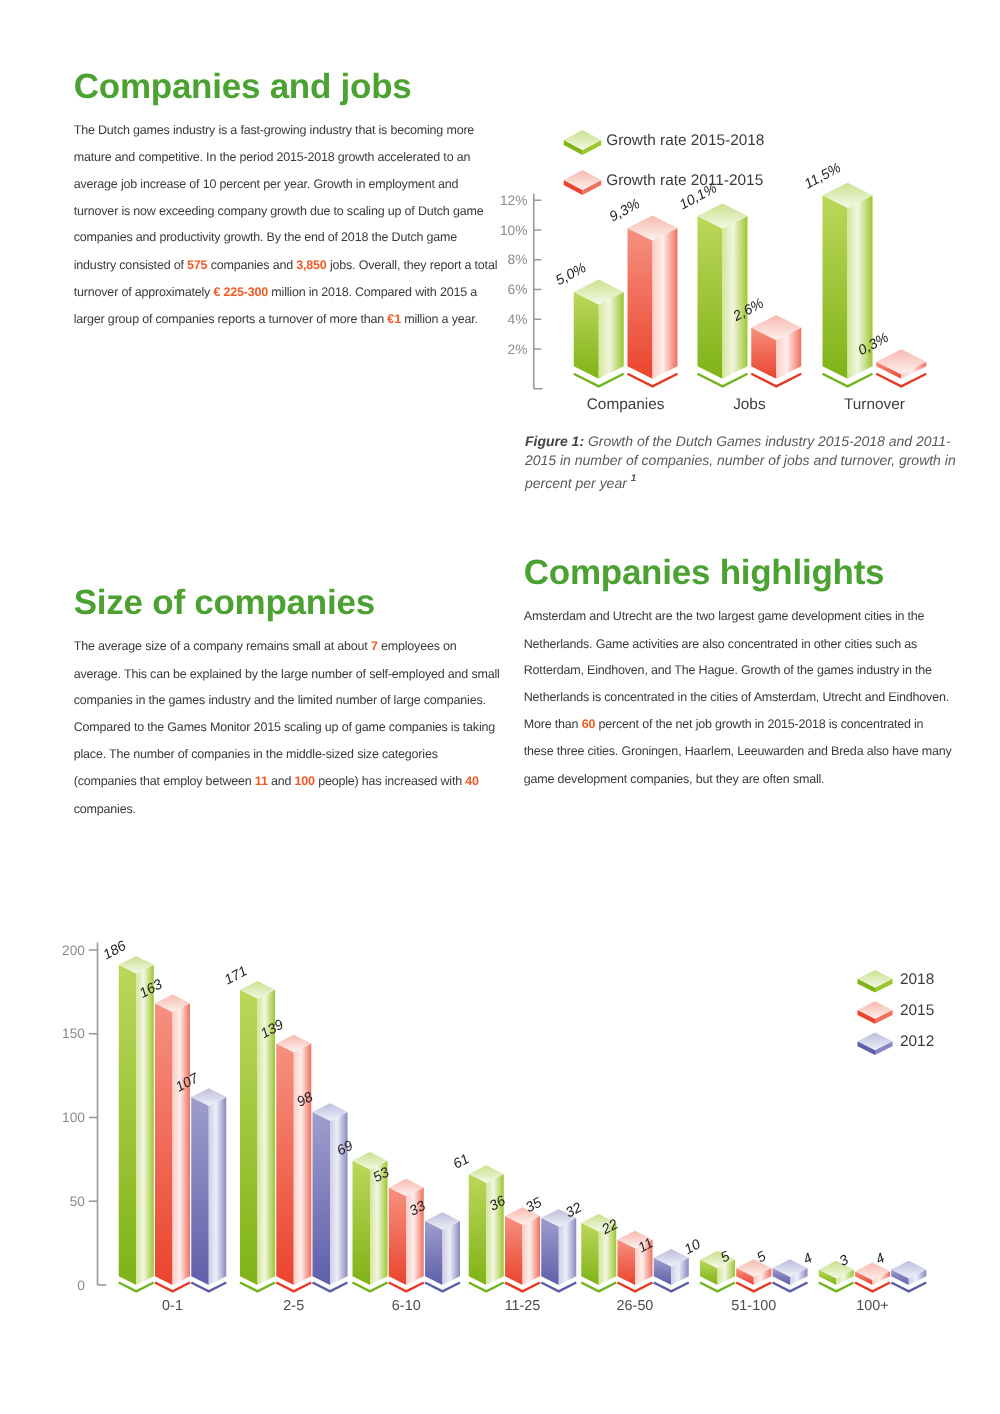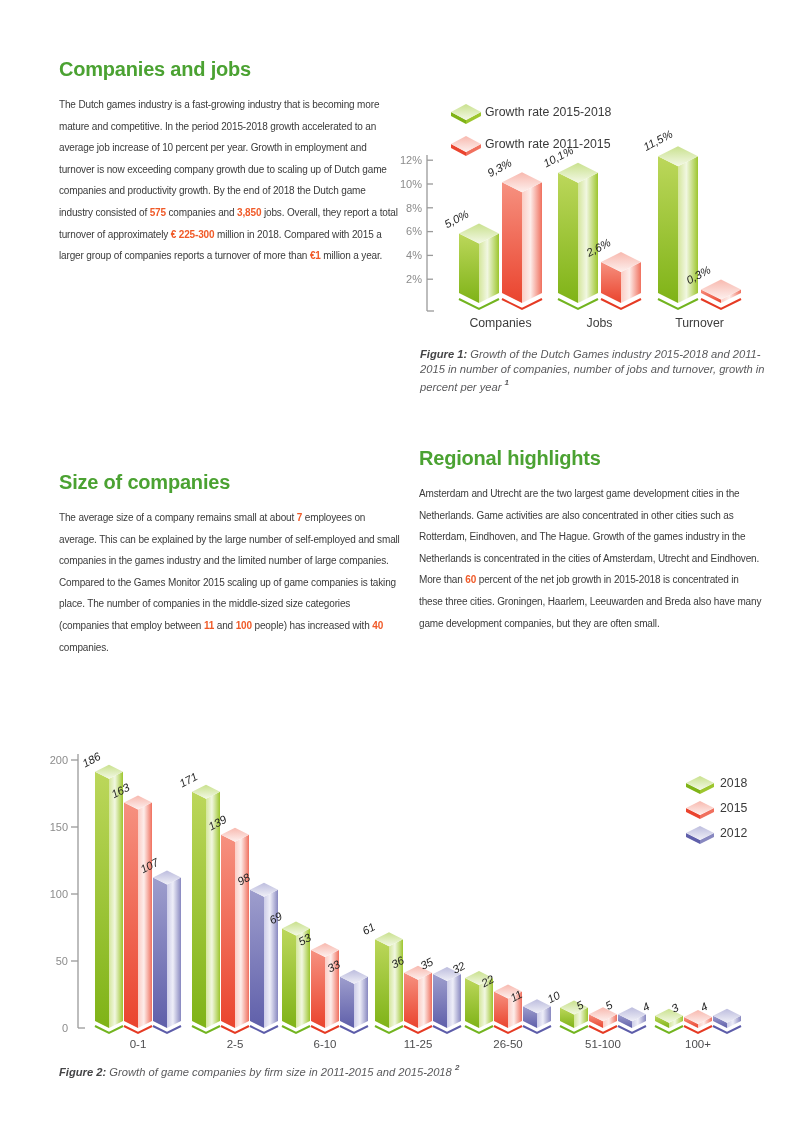--- a/index.html
+++ b/index.html
@@ -8,21 +8,21 @@
     --body:#3b3b3b;
     --axis:#9a9a9a;
   }
   html,body{margin:0;padding:0;background:#ffffff;}
   .page{
     position:relative;width:800px;height:1131px;background:#ffffff;
     font-family:"Liberation Sans",sans-serif;overflow:hidden;
   }
   .abs{position:absolute;}
   h2.sec{
-    margin:0 0 13px 0;font-size:20px;line-height:24px;font-weight:bold;
+    margin:0 0 13px 0;font-size:28px;line-height:24px;font-weight:bold;
     color:var(--green);letter-spacing:-0.2px;
   }
   p.body{
     margin:0;font-size:10px;line-height:21.6px;color:var(--body);
     letter-spacing:-0.15px;
   }
   .seg-hl{color:var(--orange);font-weight:bold;}
   .caption{
     font-size:11.2px;line-height:14.8px;font-style:italic;color:#5a5a5c;
     letter-spacing:0;
@@ -167,21 +167,21 @@
   </figure>
 
   <div class="abs caption" style="left:420px;top:347px;width:352px;"><span class="seg-b">Figure 1:</span><span> Growth of the Dutch Games industry 2015-2018 and 2011-2015 in number of companies, number of jobs and turnover, growth in percent per year </span><sup>1</sup></div>
 
   <section class="abs" style="left:59px;top:446px;width:342px;margin-top:24px;">
     <h2 class="sec">Size of companies</h2>
     <p class="body"><span>The average size of a company remains small at about </span><span class="seg-hl">7</span><span> employees on average. This can be explained by the large number of self-employed and small companies in the games industry and the limited number of large companies. Compared to the Games Monitor 2015 scaling up of game companies is taking place. The number of companies in the middle-sized size categories (companies that employ between </span><span class="seg-hl">11</span><span> and </span><span class="seg-hl">100</span><span> people) has increased with </span><span class="seg-hl">40</span><span> companies.</span></p>
   </section>
 
   <section class="abs" style="left:419px;top:446px;width:345px;">
-    <h2 class="sec">Regional highlights</h2>
+    <h2 class="sec">Companies highlights</h2>
     <p class="body"><span>Amsterdam and Utrecht are the two largest game development cities in the Netherlands. Game activities are also concentrated in other cities such as Rotterdam, Eindhoven, and The Hague. Growth of the games industry in the Netherlands is concentrated in the cities of Amsterdam, Utrecht and Eindhoven. More than </span><span class="seg-hl">60</span><span> percent of the net job growth in 2015-2018 is concentrated in these three cities. Groningen, Haarlem, Leeuwarden and Breda also have many game development companies, but they are often small.</span></p>
   </section>
 
   <figure class="abs" style="left:40px;top:742px;">
     <svg id="fig2-svg" width="760" height="318" viewBox="0 0 760 318">
         <defs>
           <linearGradient id="f2-green-left" x1="0" y1="0" x2="0" y2="1">
             <stop offset="0" stop-color="#bcd75b"></stop>
             <stop offset="1" stop-color="#7fb317"></stop>
           </linearGradient>
@@ -402,15 +402,14 @@
           <path d="M 673 284 L 687 291 L 701 284" fill="none" stroke="#5c5ca9" stroke-width="2"></path>
           <polygon points="673,279 687,286 687,280.64 673,273.64" fill="url(#f2-blue-left)"></polygon>
           <polygon points="687,286 701,279 701,273.64 687,280.64" fill="url(#f2-blue-right)"></polygon>
           <polygon points="687,280.64 673,273.64 687,266.64 701,273.64" fill="url(#f2-blue-top)"></polygon>
         </g>
         <text x="663" y="269.64" class="val-label" transform="rotate(-28 663 269.64)">4</text>
         <text x="658" y="306" text-anchor="middle" class="cat-label2">100+</text>
       </svg>
   </figure>
 
-  <div class="abs caption" style="left:59px;top:1062px;width:620px;"><span class="seg-b">Figure 2:</span><span> Growth of game companies by firm size in 2011-2015 and 2015-2018 </span><sup>2</sup></div>
 
 </div>
 
 </body></html>

